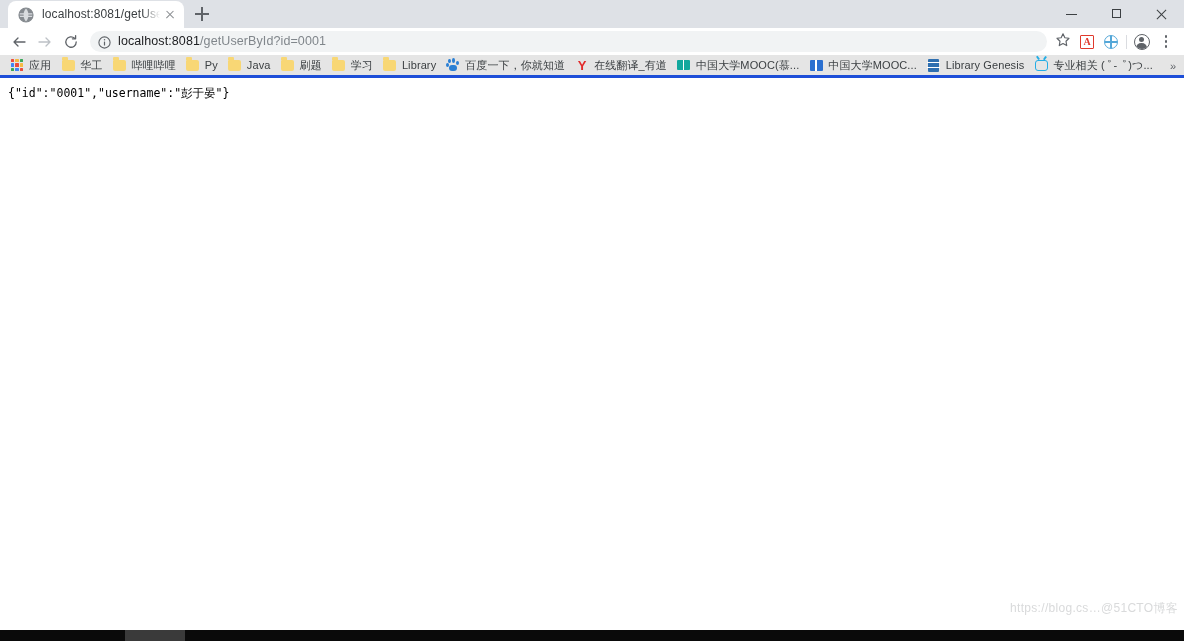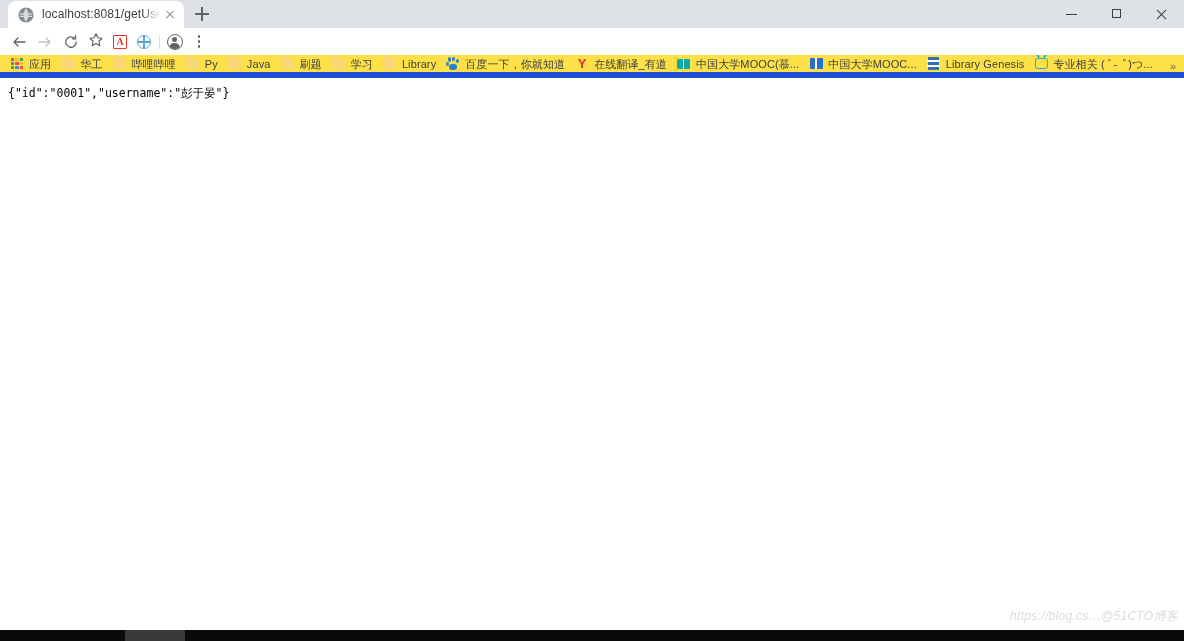--- a/index.html
+++ b/index.html
@@ -258,22 +258,22 @@
   .menu-dots span {
     width: 2.8px; height: 2.8px;
     border-radius: 50%;
     background: #5f6368;
     display: block;
   }
 
   
   .bookmarks {
     height: 22px;
-    background: #fde047;
-    border-bottom: 6px solid #1d4ed8;
+    background: #e5e5e5;
+    border-bottom: 3px solid #1d4ed8;
     display: flex;
     align-items: center;
     padding: 0 4px 0 6px;
     box-sizing: border-box;
     flex: 0 0 23px;
     position: relative;
     overflow: hidden;
     text-align: right;
   }
   .bm {
@@ -436,27 +436,26 @@
     top: 8px;
     font-family: "DejaVu Sans Mono", "Liberation Mono", monospace;
     font-size: 11.5px;
     color: #000000;
     white-space: pre;
     line-height: 14px;
   }
   .watermark {
     position: absolute;
     right: 6px;
-    bottom: 16px;
+    bottom: 24px;
     font-size: 12px;
     color: #d9dadb;
     letter-spacing: 0.3px;
     white-space: nowrap;
     font-family: "Liberation Sans", sans-serif;
-    font-style: italic;
   }
 
   
   .taskbar {
     position: absolute;
     left: 0;
     bottom: 0;
     width: 1184px;
     height: 11px;
     background: #0a0a0a;
@@ -519,20 +518,30 @@
 
     <div class="navbtn">
       <span>
         <svg width="16" height="16" viewBox="0 0 16 16">
           <path d="M13.2 8a5.2 5.2 0 1 1-1.6-3.7" fill="none" stroke="#5f6368" stroke-width="1.3" stroke-linecap="round"></path>
           <path d="M12.6 1.6v3.2H9.4" fill="none" stroke="#5f6368" stroke-width="1.3" stroke-linecap="round" stroke-linejoin="round"></path>
         </svg>
       </span>
     </div>
 
+    <div class="omnibox">
+      <span class="info-icon">
+        <svg width="13" height="13" viewBox="0 0 13 13">
+          <circle cx="6.5" cy="6.5" r="5.6" fill="none" stroke="#5f6368" stroke-width="1.1"></circle>
+          <rect x="5.9" y="5.4" width="1.2" height="4.2" rx="0.5" fill="#5f6368"></rect>
+          <circle cx="6.5" cy="3.7" width="1.2" r="0.75" fill="#5f6368"></circle>
+        </svg>
+      </span>
+      <span class="url"><span class="host">localhost:8081</span><span>/getUserById?id=0001</span></span>
+    </div>
 
     <div class="tb-icon">
       <span>
         <svg width="16" height="16" viewBox="0 0 16 16">
           <path d="M8 1.8l1.85 3.9 4.15.58-3 3 .72 4.32L8 11.55 4.28 13.6 5 9.28l-3-3 4.15-.58z" fill="none" stroke="#5f6368" stroke-width="1.15" stroke-linejoin="round"></path>
         </svg>
       </span>
     </div>
 
     <div class="tb-icon">

